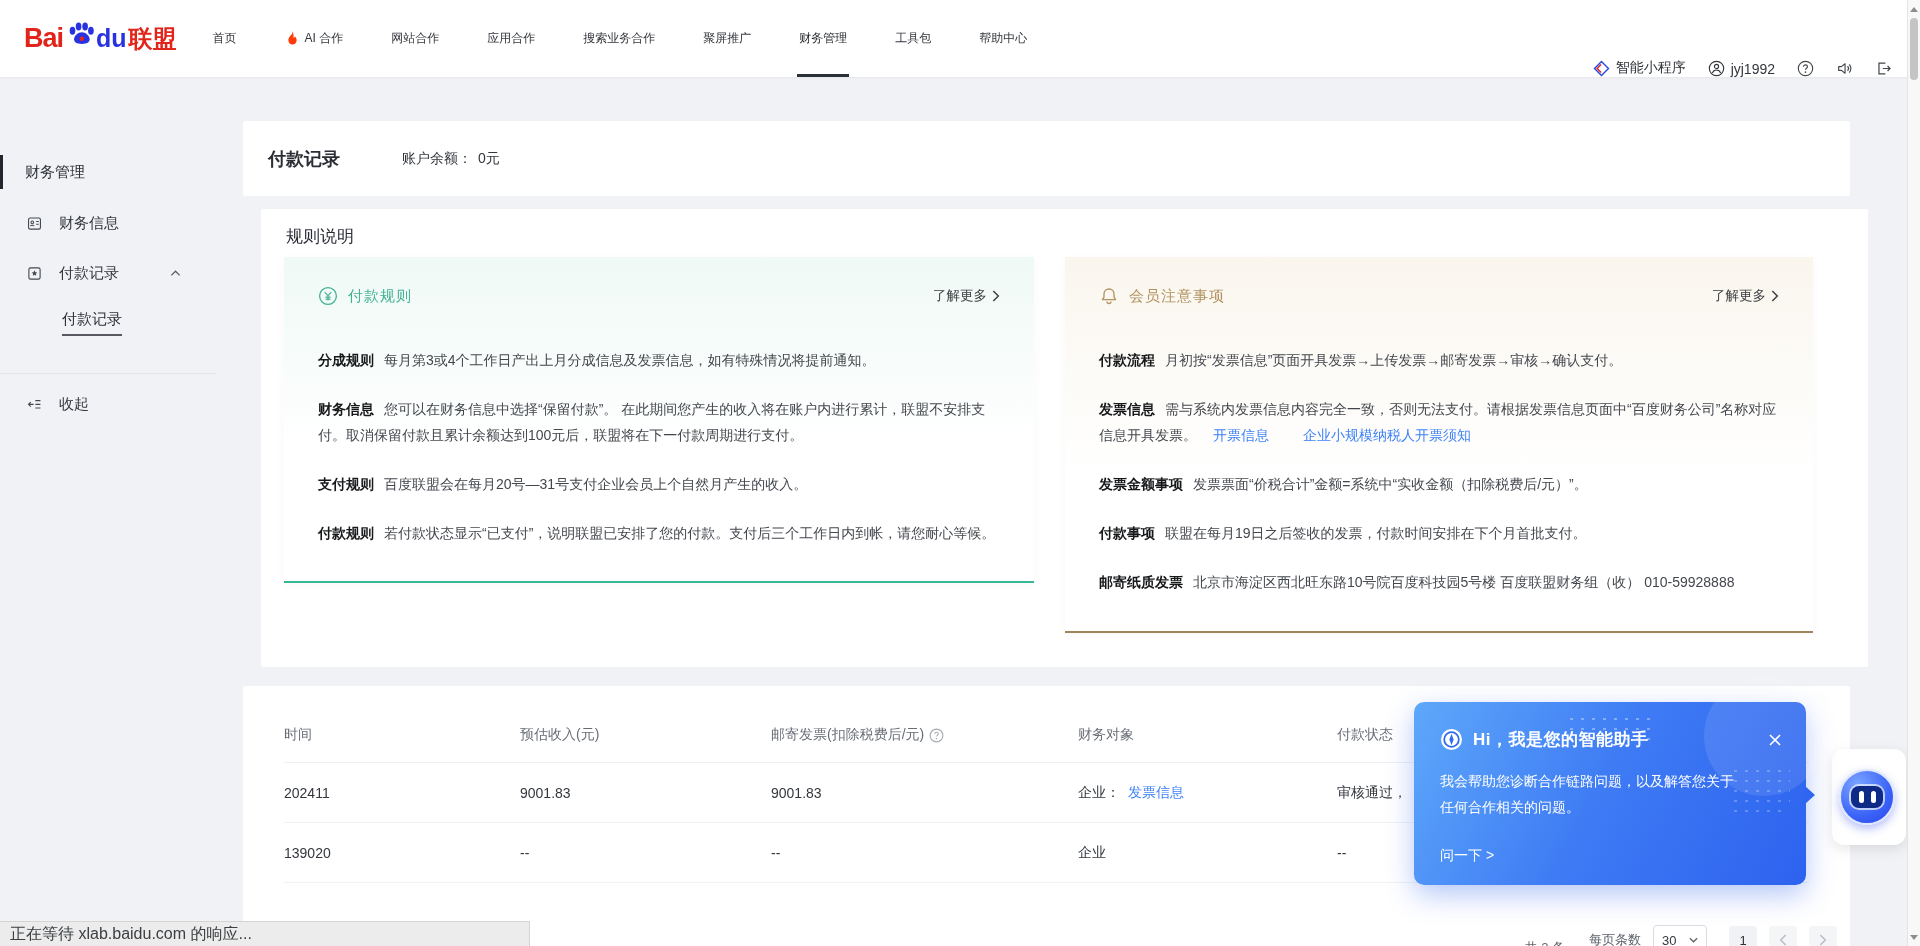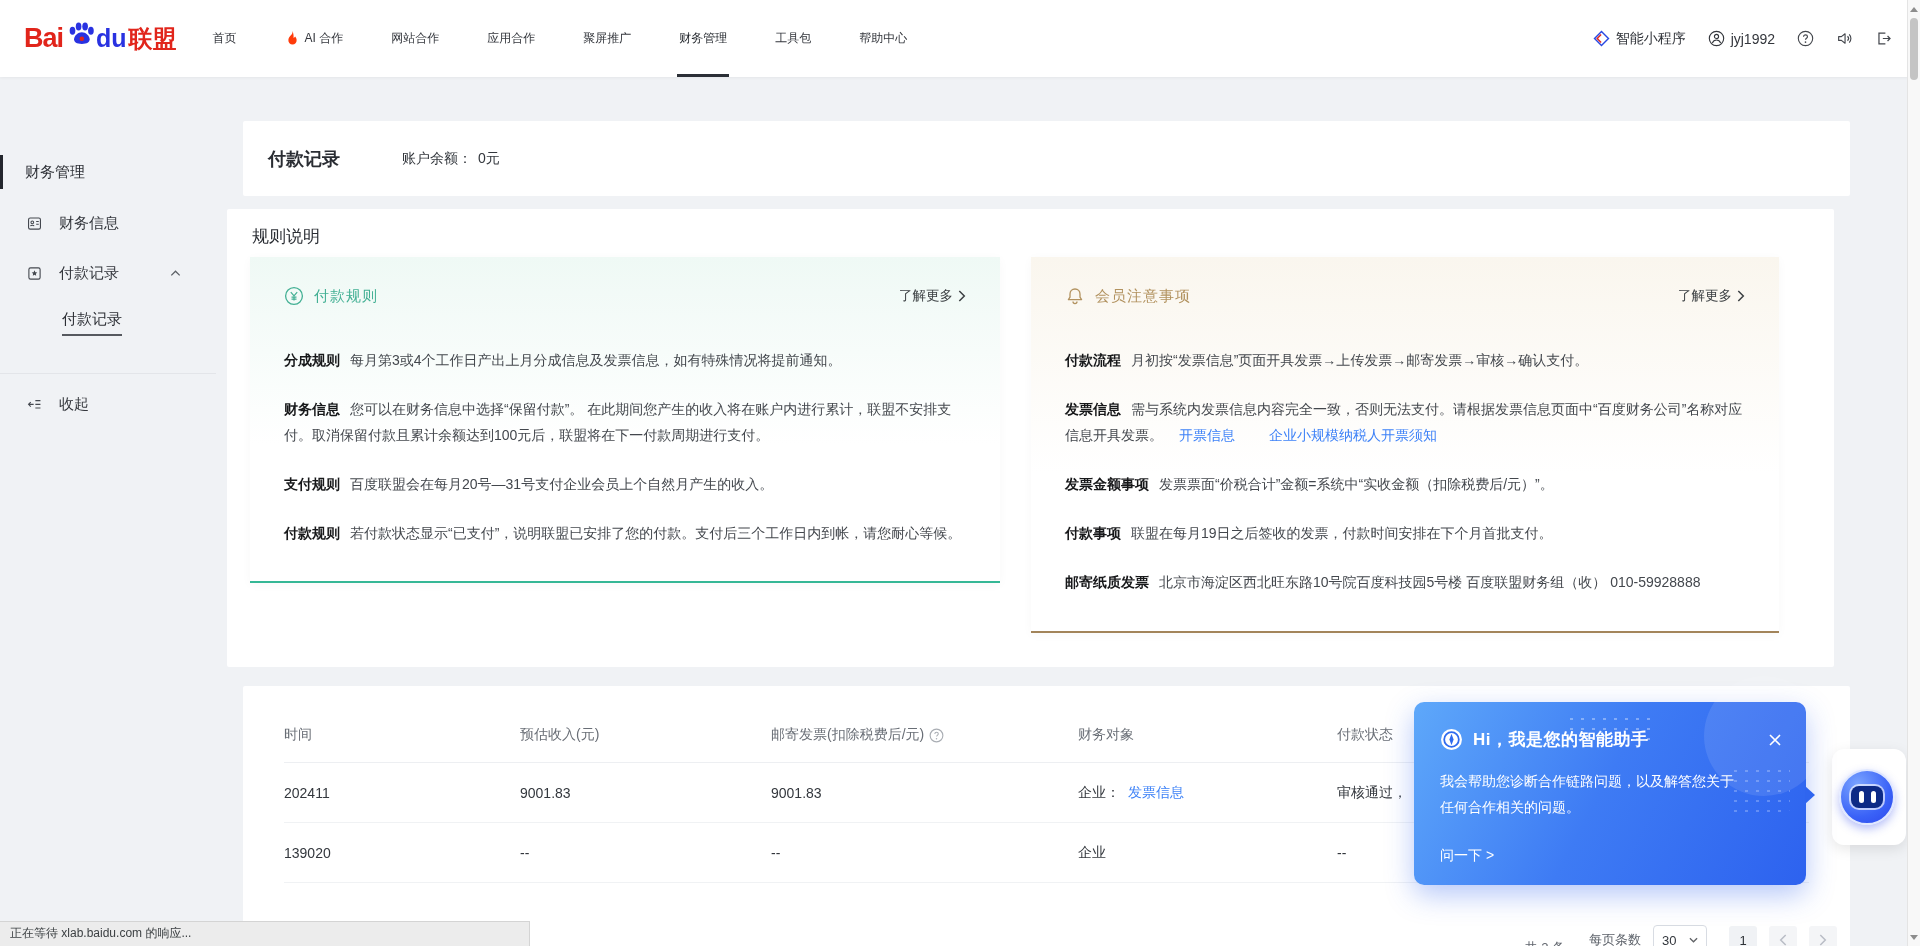--- a/index.html
+++ b/index.html
@@ -27,21 +27,21 @@
   .nav-menu { display: flex; align-items: stretch; margin-left: 34px; }
   .nav-item {
     display: flex; align-items: center; padding: 0 2px; margin-right: 44px;
     font-size: 12px; color: #33363c; cursor: pointer; position: relative; white-space: nowrap; text-align: right;
   }
   .nav-item.active { color: #1f2329; font-weight: 500; }
   .nav-item.active::after {
     content: ""; position: absolute; left: 0; right: 0; bottom: 0; height: 3px; background: #2b2f36;
   }
   .flame { width: 15px; height: 17px; margin-right: 5px; }
-  .nav-right { margin-left: auto; display: flex; align-items: center; gap: 22px; font-size: 14px; color: #33363c; }
+  .nav-right { margin-left: auto; display: flex; align-items: flex-end; gap: 22px; font-size: 14px; color: #33363c; }
   .nav-right .entry { display: flex; align-items: center; gap: 6px; cursor: pointer; white-space: nowrap; }
   .icon16 { width: 17px; height: 17px; display: block; }
 
   
   .scrollbar {
     position: absolute; right: 0; top: 0; width: 13px; height: 946px;
     background: #f8f8f8; border-left: 1px solid #e4e4e4; z-index: 80;
   }
   .sb-arrow { position: absolute; left: 0; width: 12px; height: 14px; display: flex; align-items: center; justify-content: center; }
   .sb-up { top: 2px; } .sb-down { bottom: 2px; }
@@ -76,21 +76,21 @@
   }
   .side-collapse .icon16 { margin-right: 16px; color: #44484f; }
 
   
   .card { position: absolute; background: #fff; border-radius: 2px; }
   .card-header-bar { left: 243px; top: 121px; width: 1607px; height: 75px; display: flex; align-items: center; padding: 0 25px; }
   .page-title { font-size: 18px; font-weight: 700; color: #2a2d33; }
   .balance { margin-left: 62px; font-size: 14px; color: #33373d; }
   .balance b { font-weight: 400; margin-left: 6px; }
 
-  .card-rules { left: 227px; top: 209px; width: 1607px; height: 458px; }
+  .card-rules { left: 261px; top: 209px; width: 1607px; height: 458px; }
   .rules-title { position: absolute; left: 25px; top: 16px; font-size: 17px; font-weight: 500; color: #2a2d33; }
 
   .rule-box {
     position: absolute; top: 48px; border-bottom: 2px solid; padding: 28px 34px 0;
     box-shadow: 0 2px 10px rgba(0,0,0,.03);
   }
   .rule-box.green { left: 23px; width: 750px; height: 326px; border-color: #35b795; background: linear-gradient(180deg, #eff9f5 0%, #ffffff 58%); }
   .rule-box.gold  { left: 804px; width: 748px; height: 376px; border-color: #a2845a; background: linear-gradient(180deg, #faf6ee 0%, #ffffff 58%); }
   .rb-head { display: flex; align-items: center; height: 22px; }
   .rb-head .icon20 { width: 20px; height: 20px; }
@@ -174,21 +174,21 @@
   }
   .robot-face { width: 32px; height: 22px; background: #0c2a86; border-radius: 8px;
     display: flex; align-items: center; justify-content: center; gap: 7px;
     box-shadow: 0 0 0 2px rgba(255,255,255,.65); }
   .robot-eye { width: 5px; height: 12px; background: #fff; border-radius: 2.5px; }
 
   
   .statusbar {
     position: absolute; left: 0; bottom: 0; width: 530px; height: 25px; z-index: 70;
     background: #ececec; border-top: 1px solid #d4d4d4; border-right: 1px solid #d4d4d4;
-    font-size: 12px; color: #3c4043; line-height: 23px; padding-left: 10px;
+    font-size: 16px; color: #3c4043; line-height: 23px; padding-left: 10px;
   }
   svg { display: block; }
 </style>
 </head>
 <body>
 
 <header class="navbar">
   <div class="logo">
     <span class="logo-bai">Bai</span>
     <svg class="logo-paw" viewBox="0 0 24 24">
@@ -205,20 +205,21 @@
   <nav class="nav-menu">
     <a class="nav-item">首页</a>
     <a class="nav-item">
       <svg class="flame" viewBox="0 0 16 18">
         <path d="M8 1c.4 2.4-.9 3.6-2 4.8C4.8 7.1 3.6 8.6 3.6 10.6A4.5 4.5 0 008 15.4a4.5 4.5 0 004.4-4.8c0-1.8-.9-2.9-1.6-3.8-.5.8-.9 1.1-1.7 1.5.3-2.6-.3-5.2-1.1-7.3z" fill="#ff3b0a"></path>
       </svg>
       <span>AI 合作</span>
     </a>
     <a class="nav-item">网站合作</a>
     <a class="nav-item">应用合作</a>
+    <a class="nav-item">搜索业务合作</a>
     <a class="nav-item">聚屏推广</a>
     <a class="nav-item active">财务管理</a>
     <a class="nav-item">工具包</a>
     <a class="nav-item">帮助中心</a>
   </nav>
   <div class="nav-right">
     <div class="entry">
       <svg class="icon16" viewBox="0 0 18 18">
         <path d="M9 1.6L16.4 9 9 16.4 1.6 9z" fill="none" stroke="#2948e1" stroke-width="1.5"></path>
         <path d="M8.6 4.8L4.4 9l4.2 4.2" fill="none" stroke="#e1251b" stroke-width="1.5"></path>

